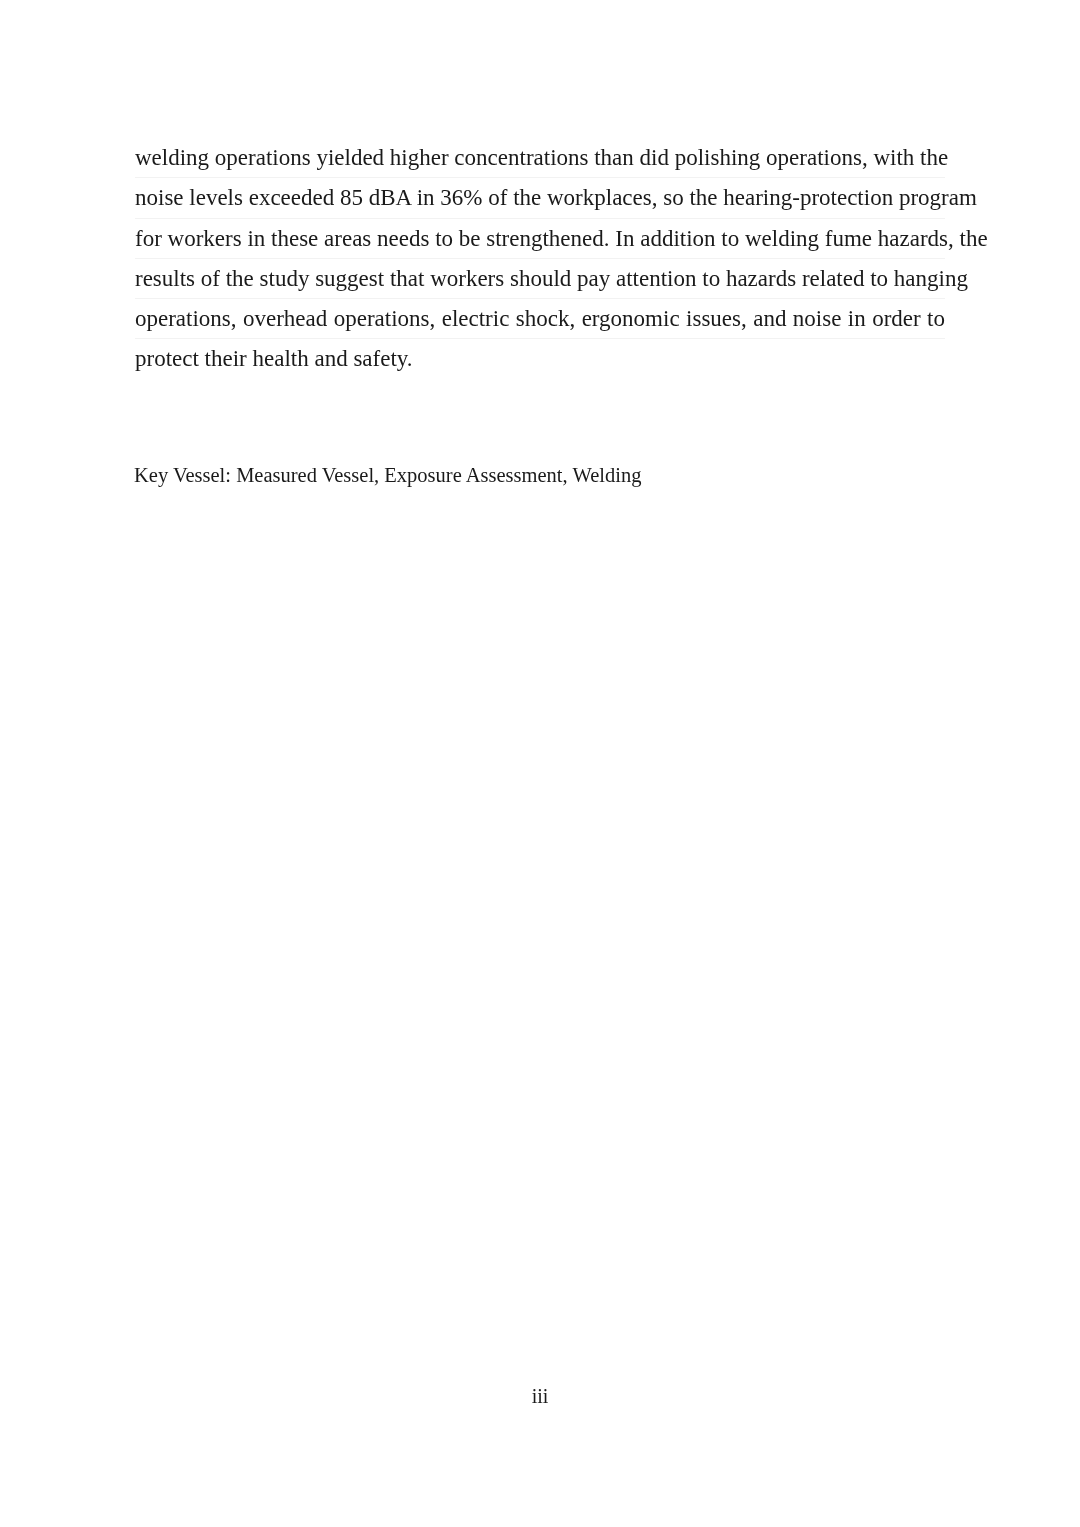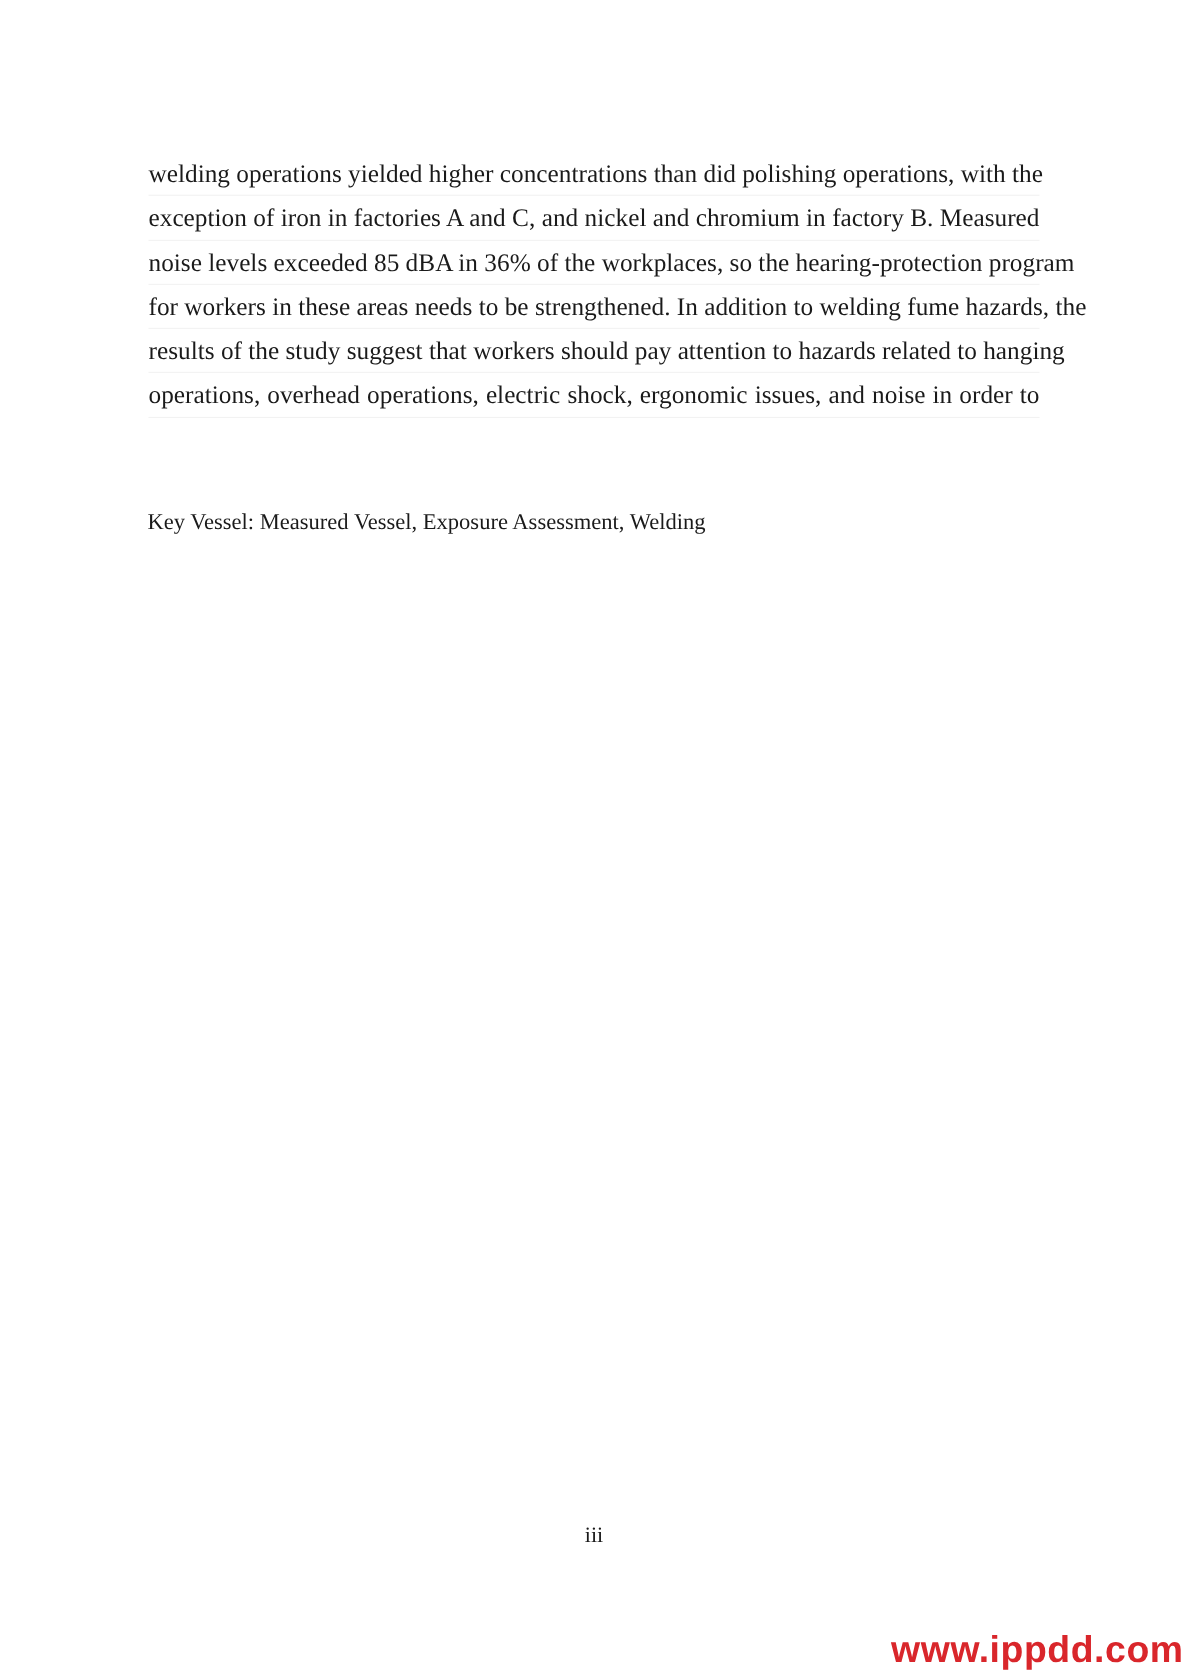--- a/index.html
+++ b/index.html
@@ -70,29 +70,28 @@
       letter-spacing: 0.5px;
     }
   </style>
 </head>
 <body style="color: rgb(26, 26, 26); background: rgb(255, 255, 255);">
 
 <div class="page">
 
   <div class="abstract-body">
     <span class="line">welding operations yielded higher concentrations than did polishing operations, with the</span>
-    <span class="line">exception of iron in factories A and C, and nickel and chromium in factory B. Measured</span>
     <span class="line">noise levels exceeded 85 dBA in 36% of the workplaces, so the hearing-protection program</span>
     <span class="line">for workers in these areas needs to be strengthened. In addition to welding fume hazards, the</span>
     <span class="line">results of the study suggest that workers should pay attention to hazards related to hanging</span>
     <span class="line">operations, overhead operations, electric shock, ergonomic issues, and noise in order to</span>
+    <span class="line last">protect their health and safety.</span>
   </div>
 
   <div class="keywords">
     <span>Key Vessel:</span>
     <span>Measured Vessel, Exposure Assessment, Welding</span>
   </div>
 
   <div class="page-number">iii</div>
 
-  <div class="watermark" style="color: rgb(217, 38, 43);">www.ippdd.com</div>
 
 </div>
 
 </body></html>

